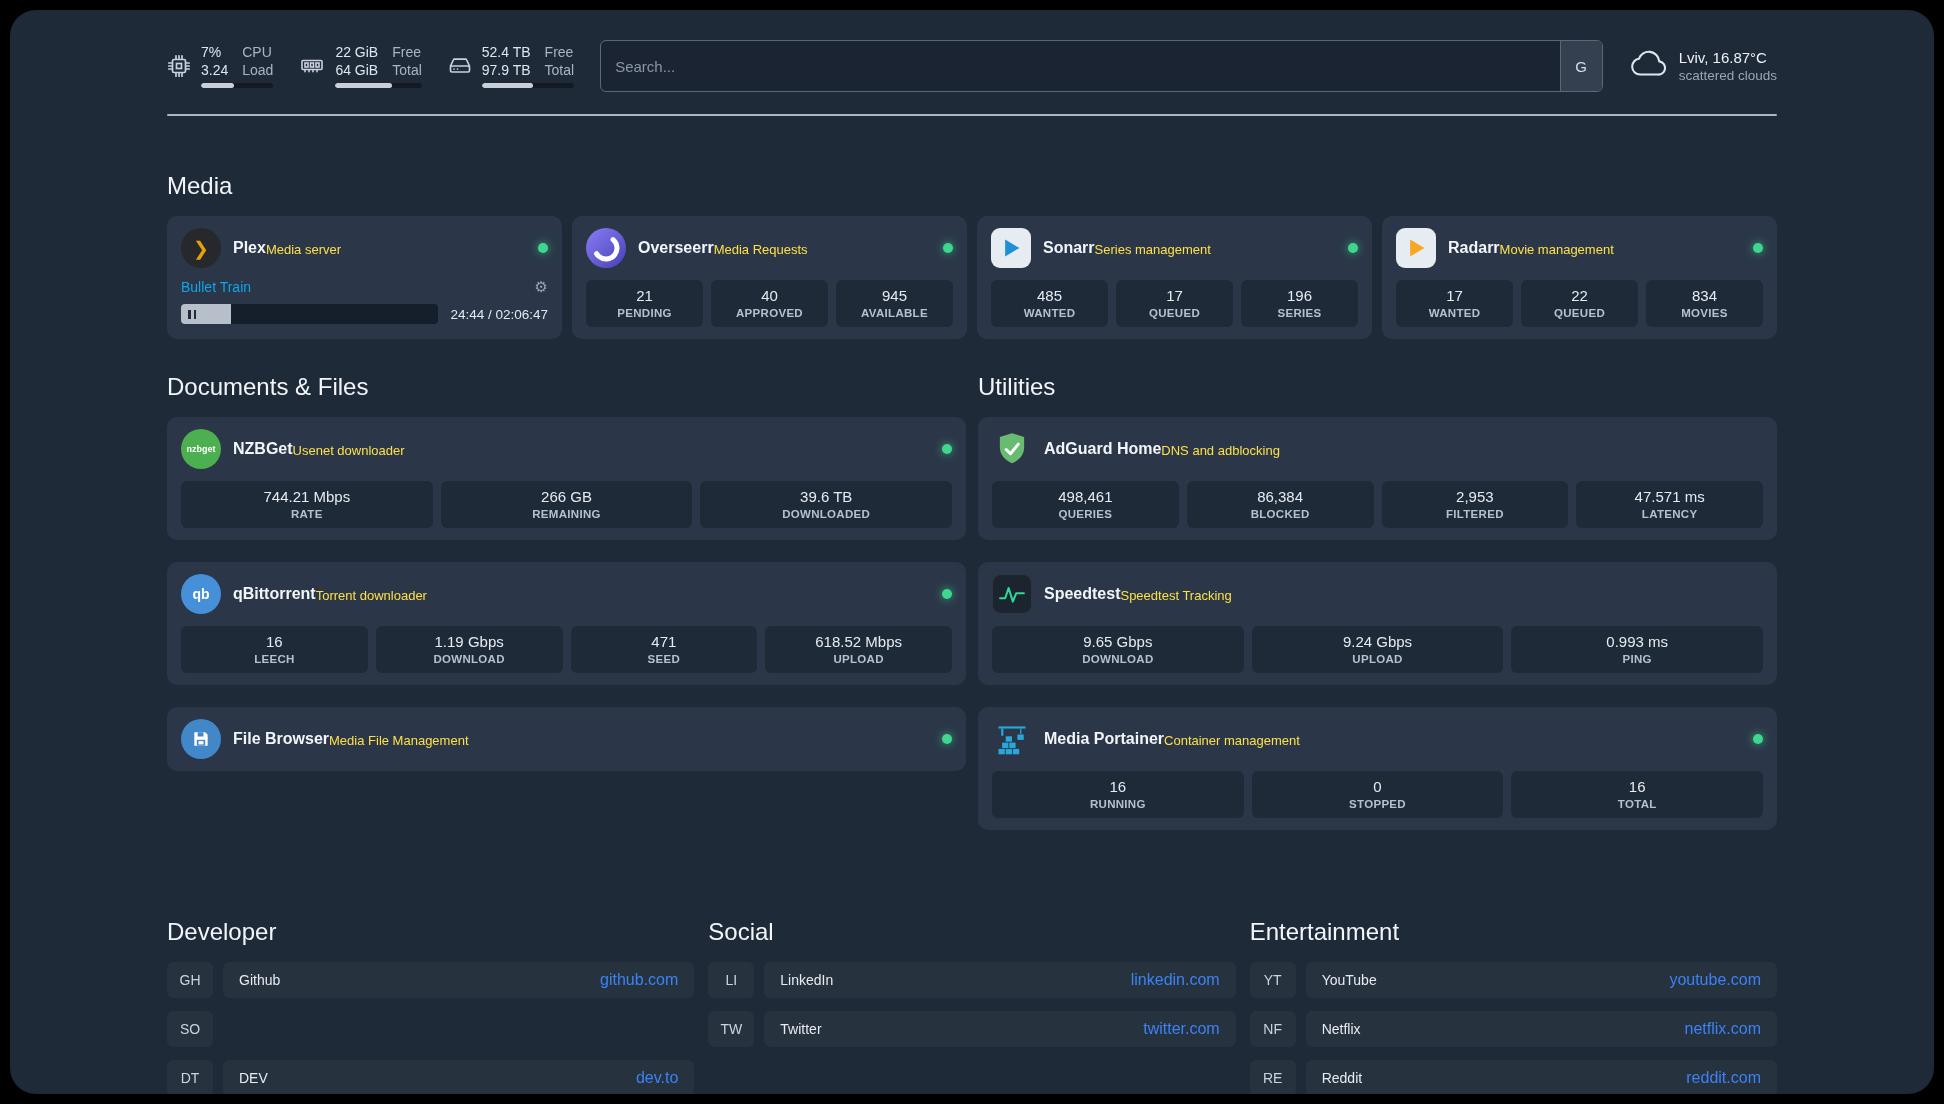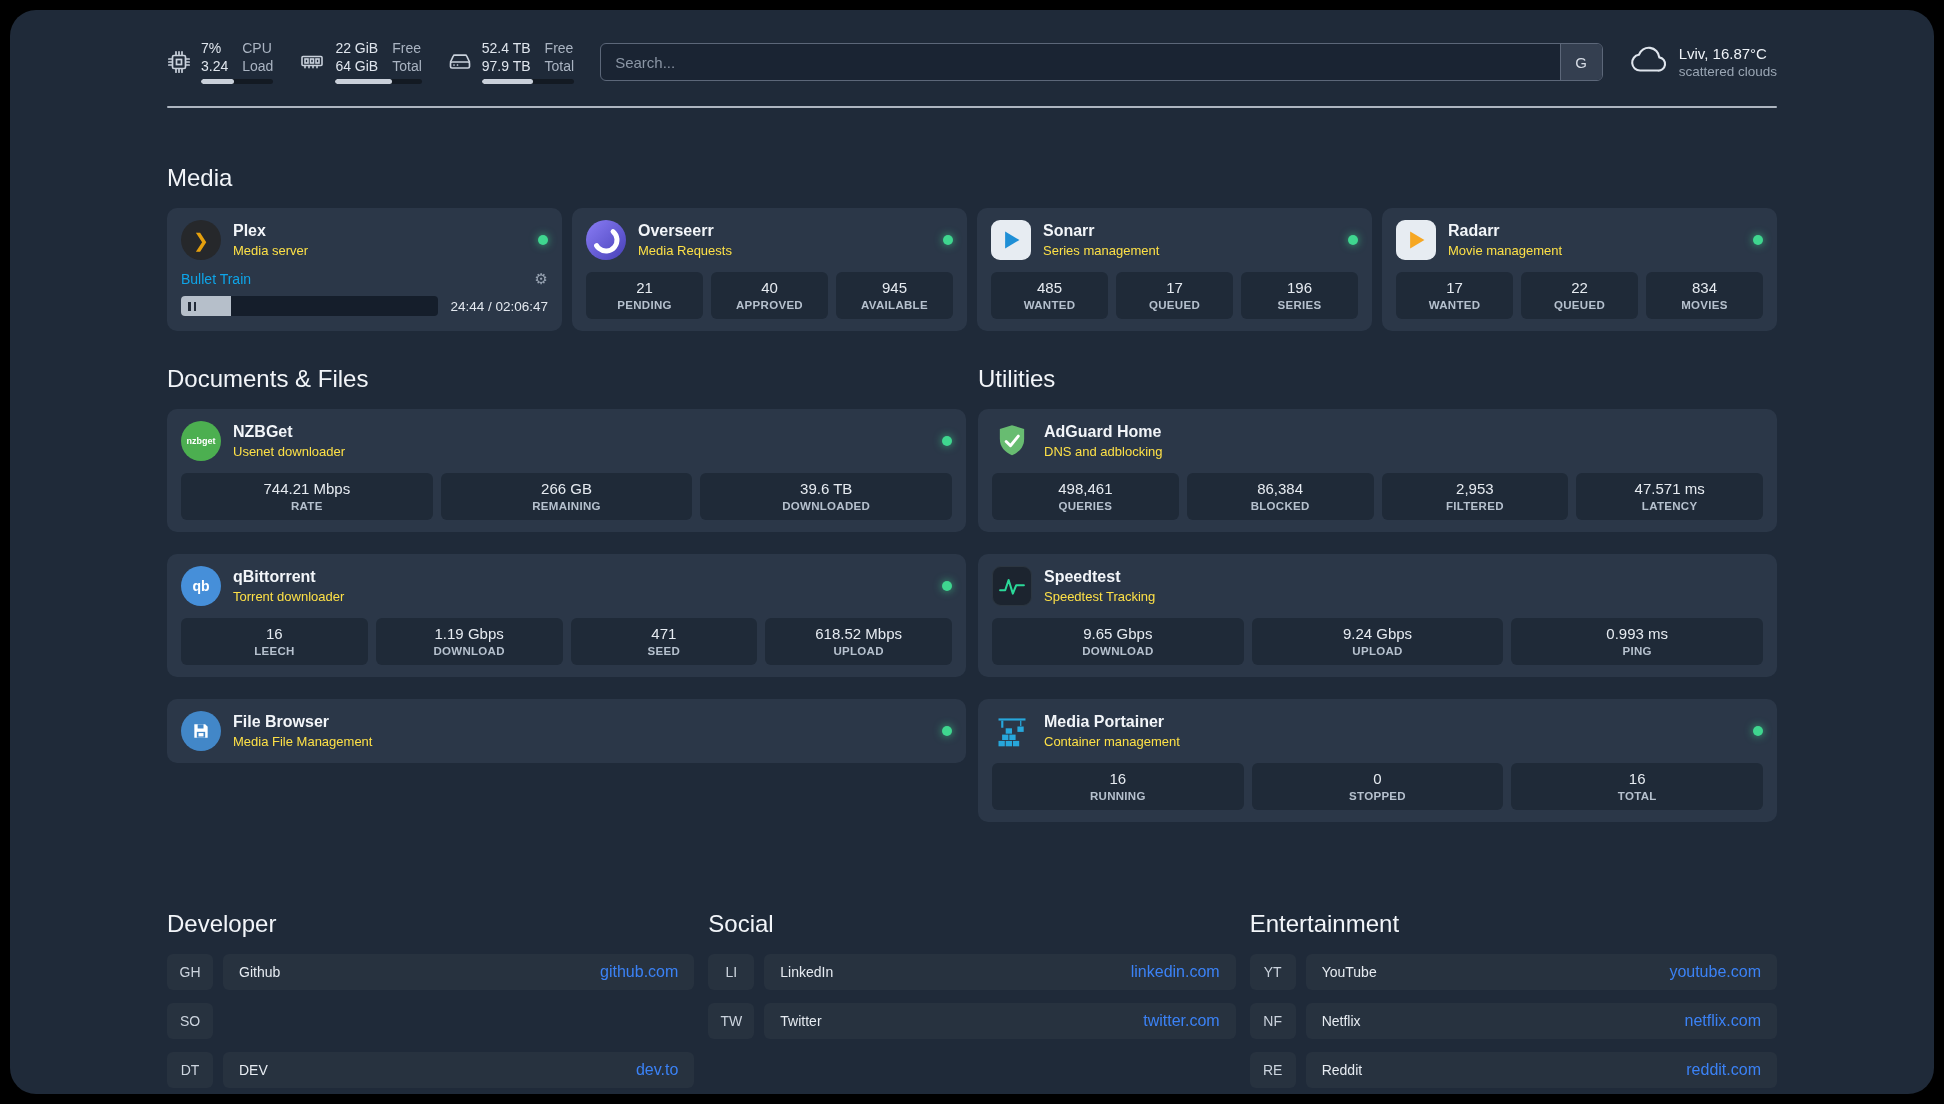--- a/index.html
+++ b/index.html
@@ -11,42 +11,42 @@
   .topbar { display:flex; align-items:center; gap:26px; }
   .resource { display:flex; align-items:center; gap:10px; color:#c9d1dc; }
   .res-icon svg { display:block; }
   .res-cols { display:flex; gap:14px; }
   .res-col { display:flex; flex-direction:column; line-height:1.25; font-size:14px; }
   .res-values { color:#dfe5ed; }
   .res-labels { color:#aab4c2; }
   .res-bar { margin-top:4px; height:5px; border-radius:3px; background:rgba(0,0,0,.38); overflow:hidden; }
   .res-fill { height:100%; background:#c9d0da; border-radius:3px; }
 
-  .search { flex:1; display:flex; align-items:stretch; height:38px; background:#1a2433; border:1px solid #5c6779; border-radius:6px; overflow:hidden; }
+  .search { flex:1; display:flex; align-items:stretch; height:52px; background:#1a2433; border:1px solid #5c6779; border-radius:6px; overflow:hidden; }
   .search-input { flex:1; background:transparent; border:none; outline:none; padding:0 14px; font-size:15px; color:#dfe5ed; font-family:inherit; }
   .search-input::placeholder { color:#8b96a5; }
   .search-provider { width:42px; background:#343f50; border:none; border-left:1px solid #5c6779; color:#d7dde6; font-size:15px; font-family:inherit; cursor:pointer; display:flex; align-items:center; justify-content:center; }
 
   .weather { display:flex; align-items:center; gap:12px; }
   .weather-loc { font-size:15px; color:#eef2f7; }
   .weather-cond { font-size:13.5px; color:#9aa6b4; margin-top:2px; }
 
   .divider { margin-top:22px; height:2px; background:#c7ced8; opacity:.85; border-radius:1px; }
 
   
   .section-title { font-size:24px; font-weight:400; color:#f2f5f9; margin-bottom:16px; }
   .media-head { margin-top:56px; }
 
   .media-grid { display:grid; grid-template-columns:repeat(4,1fr); gap:10px; }
   .two-col { display:grid; grid-template-columns:1fr 1fr; gap:12px; margin-top:34px; }
   .col .card { margin-bottom:22px; }
 
   .card { background:#2b3748; border-radius:10px; padding:12px 14px; }
   .card-head { display:flex; align-items:center; gap:12px; }
-  .card-titles { display:flex; flex-direction:column; }
+  .card-titles { display:flex; flex-direction:row; }
   .card-title { font-size:16px; font-weight:600; color:#f2f5f9; }
   .card-subtitle { font-size:13px; color:#fde047; margin-top:3px; }
   .status-dot { margin-left:auto; width:10px; height:10px; border-radius:50%; background:#3fd68f; box-shadow:0 0 8px rgba(63,214,143,.75); }
 
   .stats { display:flex; gap:8px; margin-top:12px; }
   .stat { flex:1; background:#1f2a38; border-radius:6px; padding:7px 4px 8px; text-align:center; }
   .stat-value { font-size:15px; color:#e6ebf1; }
   .stat-label { font-size:11.5px; font-weight:700; color:#b6c1ce; margin-top:3px; letter-spacing:.3px; }
 
   

